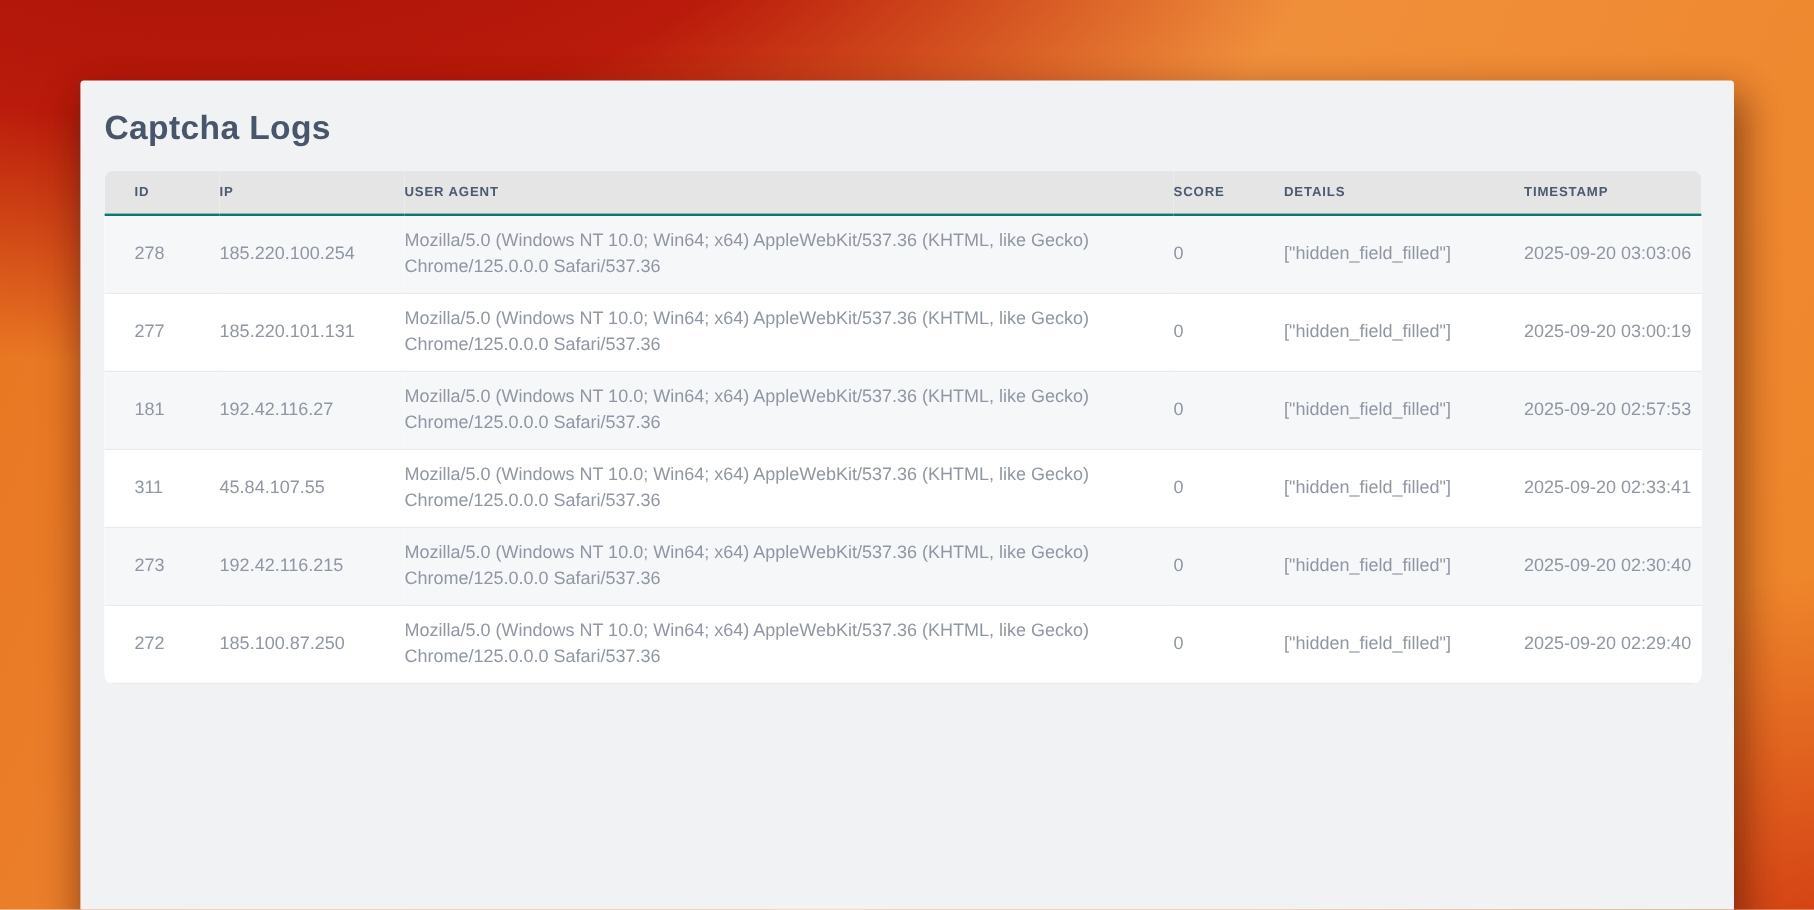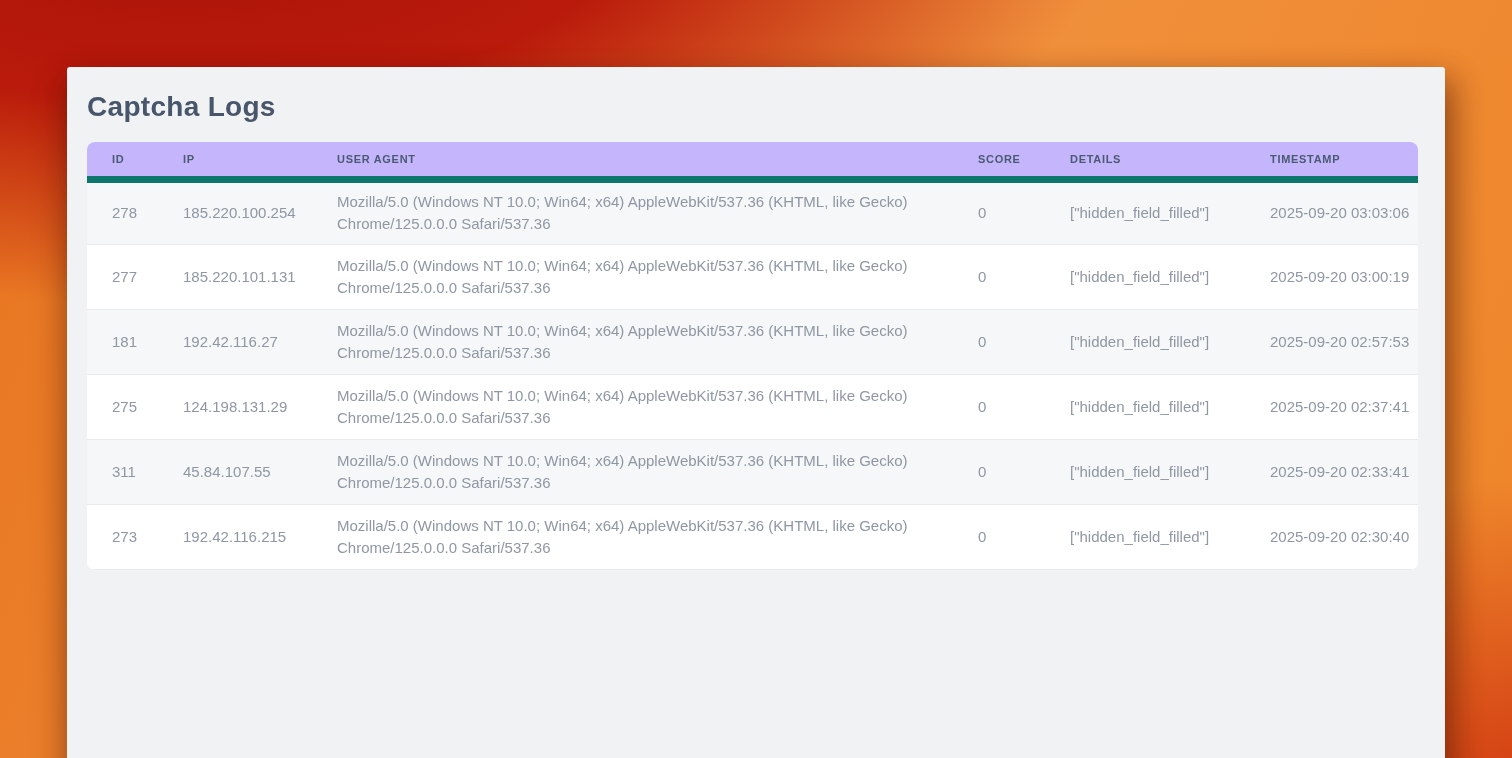--- a/index.html
+++ b/index.html
@@ -50,22 +50,22 @@
   col.col-ts      { width: 148px; }
   thead th {
     height: 37px;
     text-align: left;
     vertical-align: middle;
     font-size: 11px;
     font-weight: 700;
     letter-spacing: 0.7px;
     color: #4a5a70;
     text-transform: uppercase;
-    background: #c4b5fd;
-    border-bottom: 7px solid #0f766e;
+    background: #e5e5e5;
+    border-bottom: 2px solid #0f766e;
   }
   tbody td {
     height: 65px;
     vertical-align: middle;
     font-size: 15px;
     line-height: 22px;
     color: #8f97a4;
     border-bottom: 1px solid #e8eaec;
   }
   tbody tr:nth-child(odd) { background: #f6f7f8; }
@@ -119,39 +119,39 @@
   </tr>
           <tr>
     <td class="c-id">181</td>
     <td class="c-ip">192.42.116.27</td>
     <td class="c-ua">Mozilla/5.0 (Windows NT 10.0; Win64; x64) AppleWebKit/537.36 (KHTML, like Gecko) Chrome/125.0.0.0 Safari/537.36</td>
     <td class="c-score">0</td>
     <td class="c-details">["hidden_field_filled"]</td>
     <td class="c-ts">2025-09-20 02:57:53</td>
   </tr>
           <tr>
-    <td class="c-id">275</td>
-    <td class="c-ip">124.198.131.29</td>
-    <td class="c-ua">Mozilla/5.0 (Windows NT 10.0; Win64; x64) AppleWebKit/537.36 (KHTML, like Gecko) Chrome/125.0.0.0 Safari/537.36</td>
-    <td class="c-score">0</td>
-    <td class="c-details">["hidden_field_filled"]</td>
-    <td class="c-ts">2025-09-20 02:37:41</td>
-  </tr>
-          <tr>
     <td class="c-id">311</td>
     <td class="c-ip">45.84.107.55</td>
     <td class="c-ua">Mozilla/5.0 (Windows NT 10.0; Win64; x64) AppleWebKit/537.36 (KHTML, like Gecko) Chrome/125.0.0.0 Safari/537.36</td>
     <td class="c-score">0</td>
     <td class="c-details">["hidden_field_filled"]</td>
     <td class="c-ts">2025-09-20 02:33:41</td>
   </tr>
           <tr>
     <td class="c-id">273</td>
     <td class="c-ip">192.42.116.215</td>
     <td class="c-ua">Mozilla/5.0 (Windows NT 10.0; Win64; x64) AppleWebKit/537.36 (KHTML, like Gecko) Chrome/125.0.0.0 Safari/537.36</td>
     <td class="c-score">0</td>
     <td class="c-details">["hidden_field_filled"]</td>
     <td class="c-ts">2025-09-20 02:30:40</td>
   </tr>
+          <tr>
+    <td class="c-id">272</td>
+    <td class="c-ip">185.100.87.250</td>
+    <td class="c-ua">Mozilla/5.0 (Windows NT 10.0; Win64; x64) AppleWebKit/537.36 (KHTML, like Gecko) Chrome/125.0.0.0 Safari/537.36</td>
+    <td class="c-score">0</td>
+    <td class="c-details">["hidden_field_filled"]</td>
+    <td class="c-ts">2025-09-20 02:29:40</td>
+  </tr>
         </tbody>
     </table>
   </div>
 </div>
 
 </body></html>

